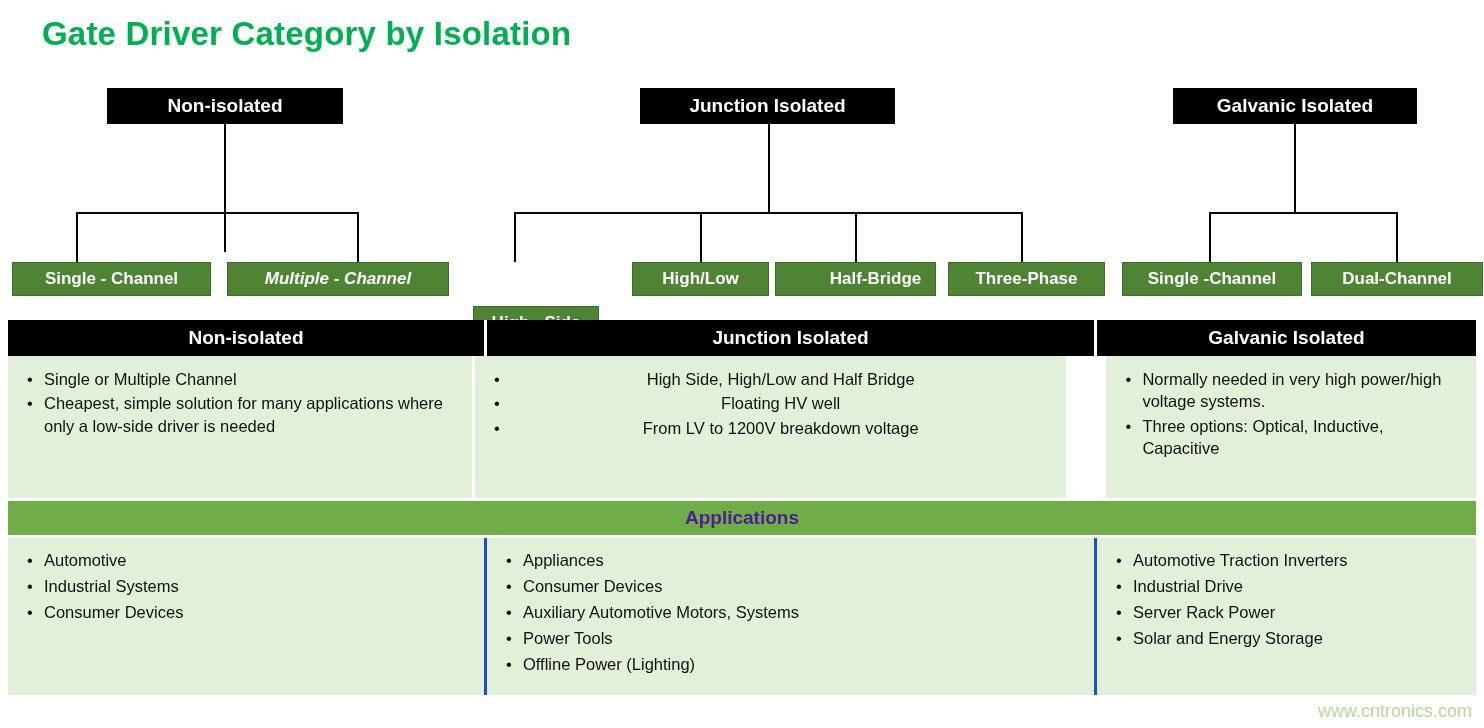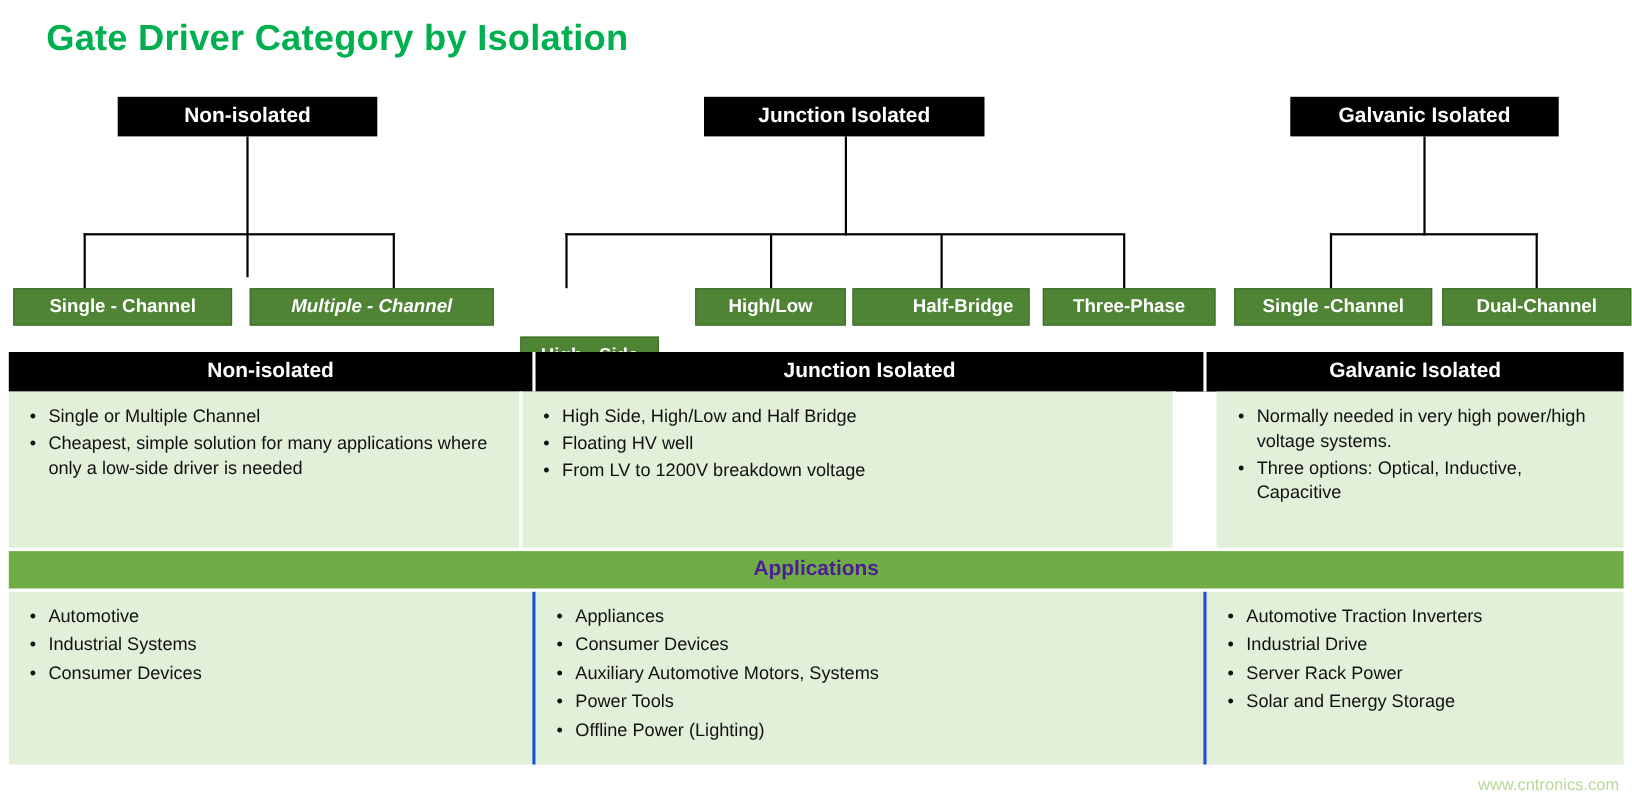--- a/index.html
+++ b/index.html
@@ -140,21 +140,21 @@
   .col-3 { width: 379px; }
 
   .apps-row { display: flex; width: 100%; }
   .apps-cell { background: #e2efd9; padding: 11px 16px 16px 16px; border-right: 3px solid #1d4ed8; font-size: 16.5px; line-height: 1.45; }
   .apps-cell:last-child { border-right: none; }
 
   .watermark {
     position: absolute;
     right: 12px;
     bottom: 6px;
-    font-size: 15px;
+    font-size: 18px;
     color: #b9d89a;
     font-family: "Liberation Sans", sans-serif;
   }
 </style>
 </head>
 <body>
 
 <div class="title">Gate Driver Category by Isolation</div>
 
 <div class="tree">
@@ -196,21 +196,21 @@
     <div class="hdr-cell col-3">Galvanic Isolated</div>
   </div>
 
   <div class="row">
     <div class="body-cell col-1" style="min-height:142px;">
       <ul class="blist">
         <li>Single or Multiple Channel</li>
         <li>Cheapest, simple solution for many applications where only a low-side driver is needed</li>
       </ul>
     </div>
-    <div class="body-cell col-2" style="min-height:142px;">
+    <div class="body-cell col-2" style="min-height:142px;text-align:center;">
       <ul class="blist">
         <li>High Side, High/Low and Half Bridge</li>
         <li>Floating HV well</li>
         <li>From LV to 1200V breakdown voltage</li>
       </ul>
     </div>
     <div class="body-cell col-3" style="min-height:142px;">
       <ul class="blist">
         <li>Normally needed in very high power/high voltage systems.</li>
         <li>Three options: Optical, Inductive, Capacitive</li>

